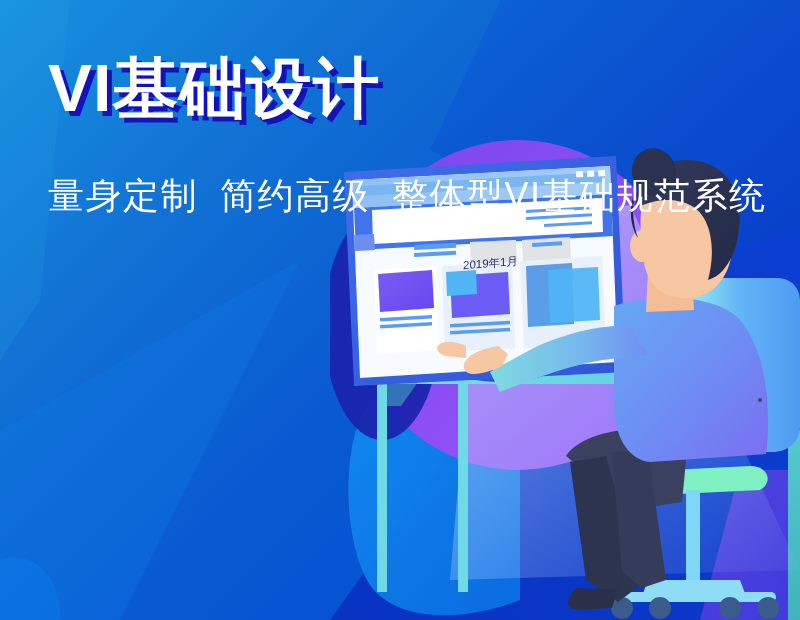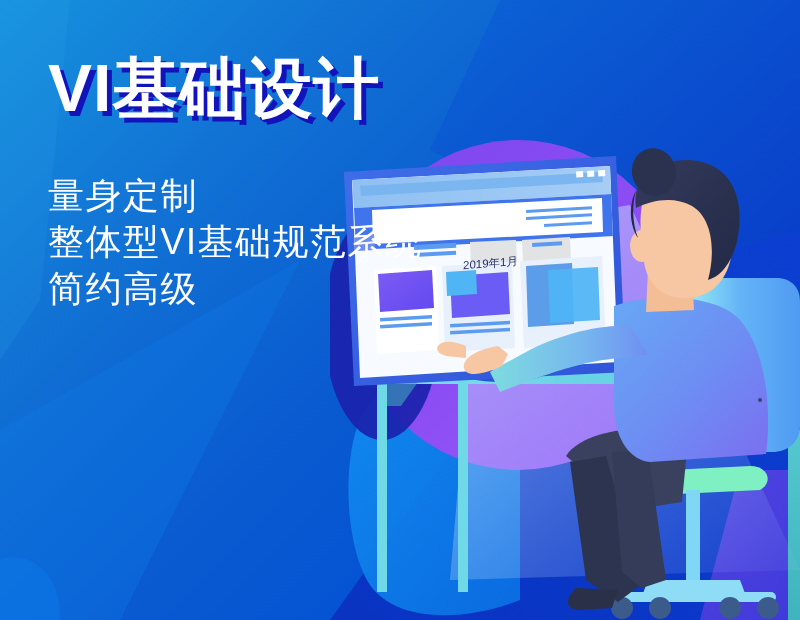--- a/index.html
+++ b/index.html
@@ -34,22 +34,22 @@
     font-weight: bold;
     line-height: 1;
     color: #ffffff;
     letter-spacing: 1px;
     text-shadow: 5px 5px 0 #1313bb;
     white-space: nowrap;
   }
   .sub-lines {
     margin-top: 55px;
     display: flex;
-    flex-direction: column;
-    gap: 6px;
+    flex-direction: row;
+    gap: 22px;
     justify-content: center;
   }
   .sub-line {
     font-size: 36px;
     line-height: 1.12;
     color: #ffffff;
     letter-spacing: 1.5px;
     white-space: nowrap;
     font-weight: 400;
   }
@@ -127,22 +127,22 @@
       <path d="M0,560 C30,548 62,575 60,620 L0,620 Z" fill="#0a7ae8" opacity="0.5"></path>
 
       <path d="M0,0 L70,0 L40,300 L0,360 Z" fill="#2da3e8" opacity="0.18"></path>
     </svg>
   </div>
 
   <div class="text-block">
     <div class="headline">VI基础设计</div>
     <div class="sub-lines">
       <div class="sub-line">量身定制</div>
+      <div class="sub-line">简约高级</div>
       <div class="sub-line">整体型VI基础规范系统</div>
-      <div class="sub-line">简约高级</div>
     </div>
   </div>
 
   <div class="illustration">
     <svg class="illo-svg" viewBox="0 0 480 510" aria-hidden="true">
       <defs>
         <linearGradient id="pCircle" x1="0" y1="0" x2="1" y2="1">
           <stop offset="0%" stop-color="#7b46ee"></stop>
           <stop offset="55%" stop-color="#8d4ef4"></stop>
           <stop offset="100%" stop-color="#9a5cf8"></stop>

